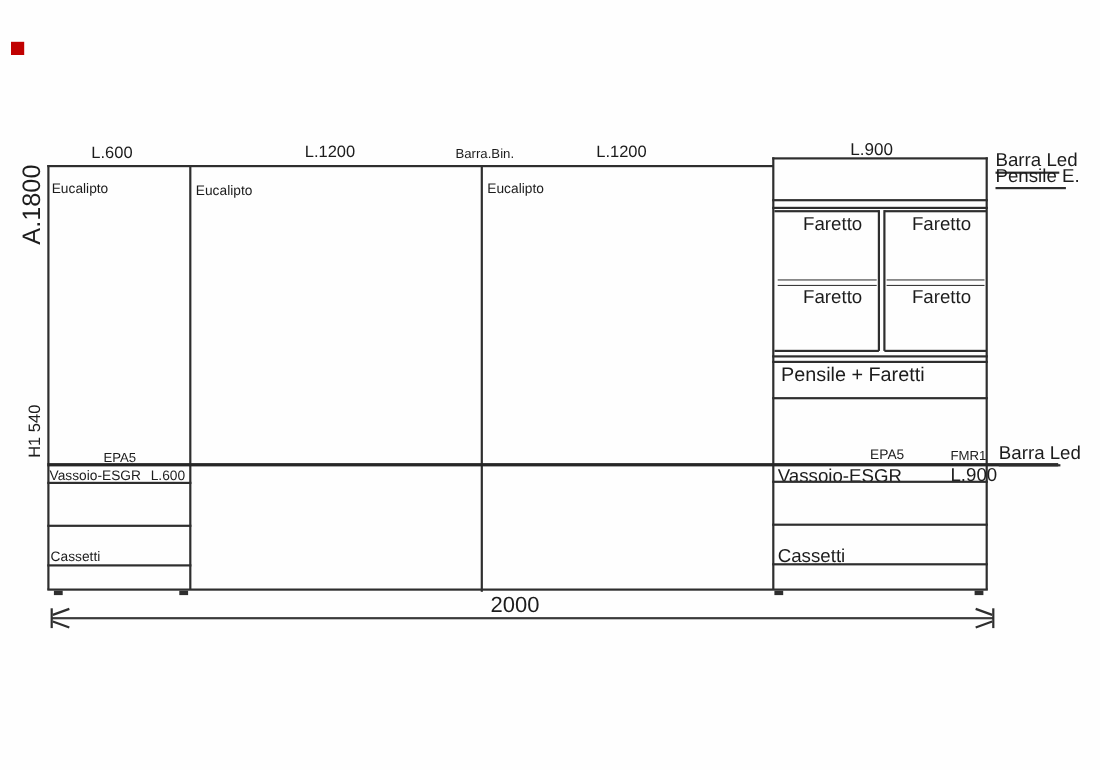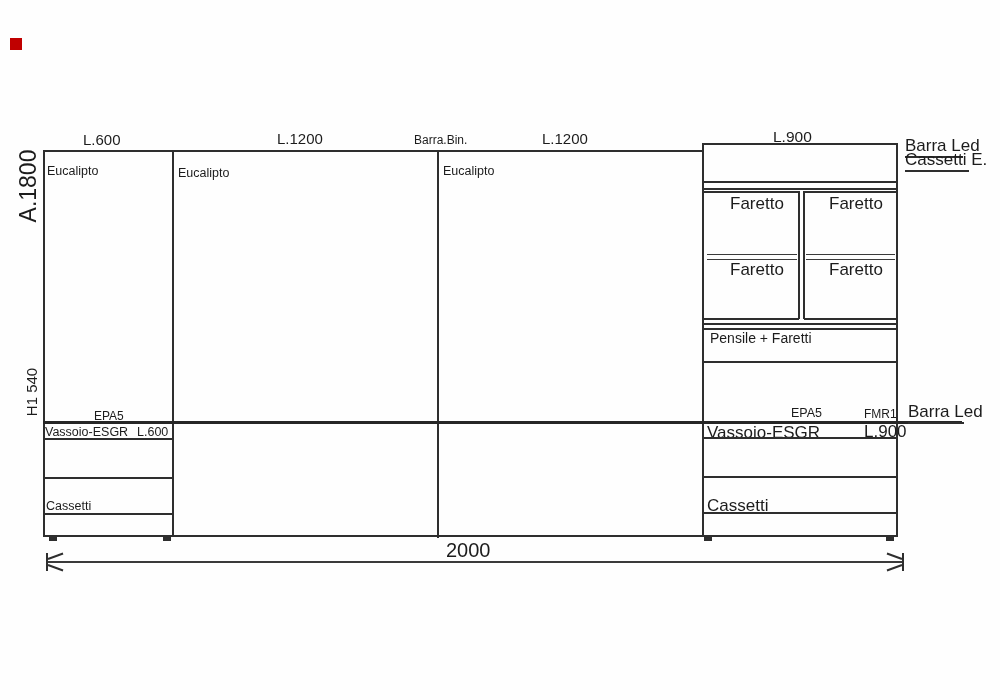--- a/index.html
+++ b/index.html
@@ -30,21 +30,21 @@
 
   <div id="red-marker" style="background: rgb(192, 0, 0);"></div>
 
   <div class="lbl dim" style="left:83px;top:131px;">L.600</div>
   <div class="lbl dim" style="left:277px;top:130px;">L.1200</div>
   <div class="lbl small" style="left:414px;top:133px;">Barra.Bin.</div>
   <div class="lbl dim" style="left:542px;top:130px;">L.1200</div>
   <div class="lbl dim" style="left:773px;top:128px;font-size:15.5px;">L.900</div>
 
   <div class="lbl med2 underl" style="left:905px;top:136px;width:58px;">Barra Led</div>
-  <div class="lbl med2 underl" style="left:905px;top:150px;width:64px;">Cassetti E.</div>
+  <div class="lbl med2 underl" style="left:905px;top:150px;width:64px;">Pensile E.</div>
 
   <div class="lbl rot" style="left:-10px;top:170px;width:76px;height:32px;font-size:23px;line-height:32px;">A.1800</div>
   <div class="lbl rot" style="left:2px;top:382px;width:60px;height:20px;font-size:15px;line-height:20px;">H1 540</div>
 
   <div class="hl" style="left:43px;top:150px;width:660px;"></div>
   <div class="vl" style="left:43px;top:150px;height:386px;"></div>
   <div class="vl" style="left:172px;top:150px;height:386px;"></div>
   <div class="vl" style="left:437px;top:150px;height:388px;"></div>
 
   <div class="lbl med" style="left:47px;top:164px;">Eucalipto</div>
@@ -68,21 +68,21 @@
   <div class="hl" style="left:704px;top:318px;width:95px;"></div>
   <div class="hl" style="left:804px;top:318px;width:93px;"></div>
 
   <div class="lbl med2" style="left:730px;top:194px;">Faretto</div>
   <div class="lbl med2" style="left:829px;top:194px;">Faretto</div>
   <div class="lbl med2" style="left:730px;top:260px;">Faretto</div>
   <div class="lbl med2" style="left:829px;top:260px;">Faretto</div>
 
   <div class="hl" style="left:702px;top:323px;width:196px;"></div>
   <div class="hl" style="left:702px;top:328px;width:196px;"></div>
-  <div class="lbl" style="left:710px;top:330px;font-size:14px;">Pensile + Faretti</div>
+  <div class="lbl" style="left:710px;top:330px;font-size:18px;">Pensile + Faretti</div>
   <div class="hl" style="left:702px;top:361px;width:196px;"></div>
 
   <div class="hl thick" style="left:43px;top:421px;width:919px;"></div>
 
   <div class="lbl small" style="left:94px;top:409px;">EPA5</div>
   <div class="lbl med" style="left:791px;top:406px;">EPA5</div>
   <div class="lbl small" style="left:864px;top:407px;">FMR1</div>
   <div class="lbl med2 underl" style="left:908px;top:402px;width:56px;">Barra Led</div>
 
   <div class="lbl med" style="left:45px;top:425px;">Vassoio-ESGR</div>

